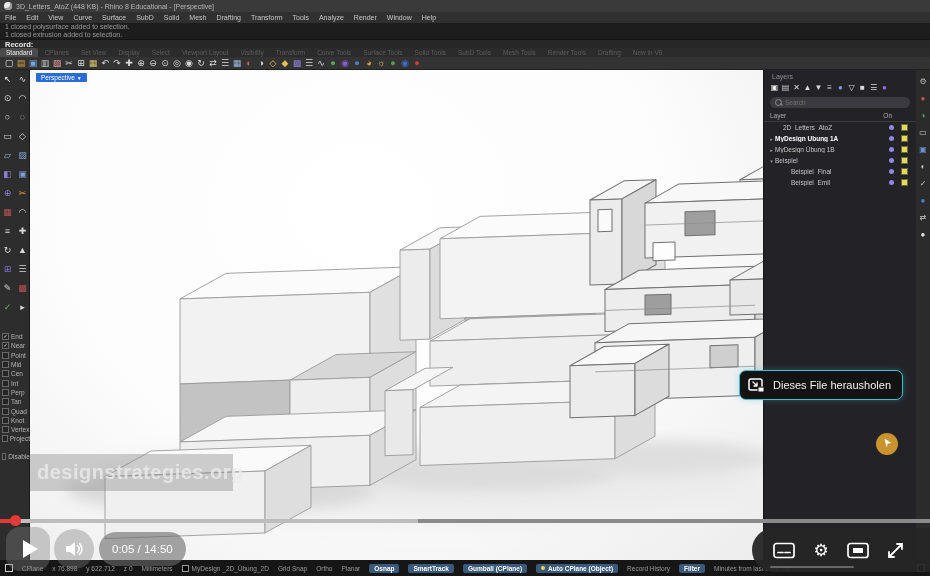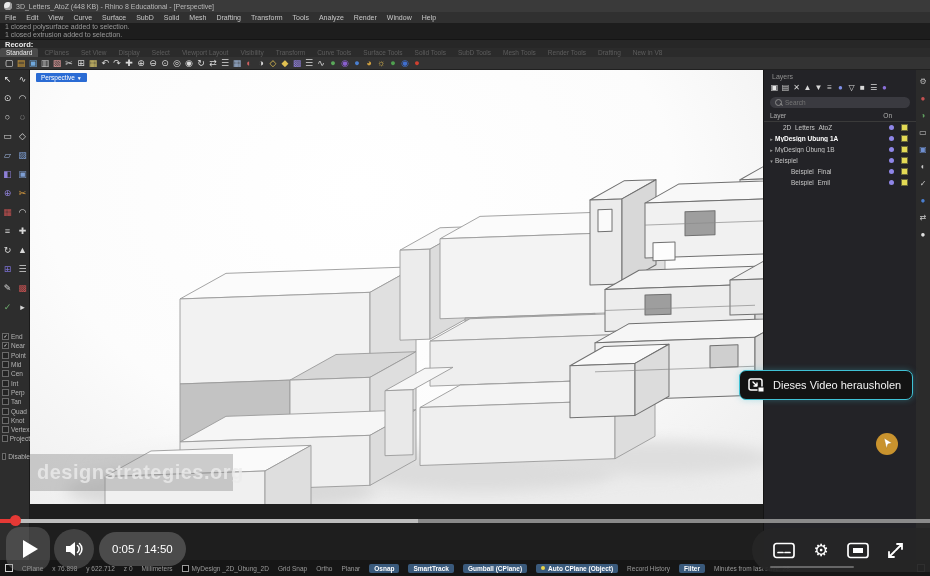--- a/index.html
+++ b/index.html
@@ -28,21 +28,21 @@
   .left-sidebar{left:0;top:70px;width:30px;height:490px;background:#2d2d2d;border-right:1px solid #1a1a1a;box-sizing:border-box;}
   .left-icons{display:grid;grid-template-columns:15px 15px;}
   .left-icons .ticon{width:15px;height:19px;line-height:19px;font-size:9px;}
   .osnap{position:absolute;left:0;top:262px;width:30px;}
   .os-row{display:flex;align-items:center;gap:2px;height:9.3px;padding-left:2px;}
   .os-box{width:5px;height:5px;border:1px solid #6a6a6a;background:#242424;font-size:5px;line-height:4px;color:#e8e8e8;text-align:center;}
   .os-box.checked::after{content:"✓";}
   .os-label{font-size:6.5px;color:#b5b5b5;}
   .os-disable{margin-top:8px;}
   
-  .viewport{left:30px;top:70px;width:733px;height:434px;
+  .viewport{left:30px;top:70px;width:733px;height:490px;
     background:radial-gradient(ellipse at 45% 28%, #ffffff 0%, #fcfcfc 55%, #ececec 100%);overflow:hidden;}
   .vp-tab{position:absolute;left:6px;top:3px;background:#2a6bd4;color:#fff;font-size:6.5px;
     padding:1px 5px;border-radius:1px;}
   .vp-tab .caret{font-size:5px;}
   .watermark{position:absolute;left:0;top:384px;width:203px;height:37px;background:rgba(140,140,140,.42);
     color:rgba(235,235,235,.8);font-size:20px;font-weight:bold;letter-spacing:.5px;line-height:37px;
     padding-left:7px;box-sizing:border-box;}
   
   .right-panel{left:763px;top:70px;width:153px;height:490px;background:#232327;box-sizing:border-box;
     border-left:1px solid #141414;}
@@ -597,21 +597,21 @@
     </button>
     <span class="pr-underline"></span>
   </div>
 
   <div class="abs tooltip">
     <svg width="18" height="15" viewBox="0 0 18 15">
       <rect x="1" y="1" width="13" height="11" rx="2" fill="none" stroke="#fff" stroke-width="1.5"></rect>
       <path d="M5 4 l4 4 M9 8 v-3 M9 8 h-3" stroke="#fff" stroke-width="1.4" fill="none" stroke-linecap="round"></path>
       <rect x="10" y="9" width="6" height="5" fill="#fff" stroke="#141414" stroke-width="1"></rect>
     </svg>
-    <span class="tooltip-text">Dieses Video herausholen</span>
+    <span class="tooltip-text">Dieses File herausholen</span>
   </div>
 
   <div class="abs click-circle">
     <svg width="11" height="12" viewBox="0 0 11 12">
       <path d="M2 0 L10 5 L6 6 L4.5 10.5 Z" fill="#fff" stroke="#b07f20" stroke-width="0.5"></path>
     </svg>
   </div>
 
 </div>
 

